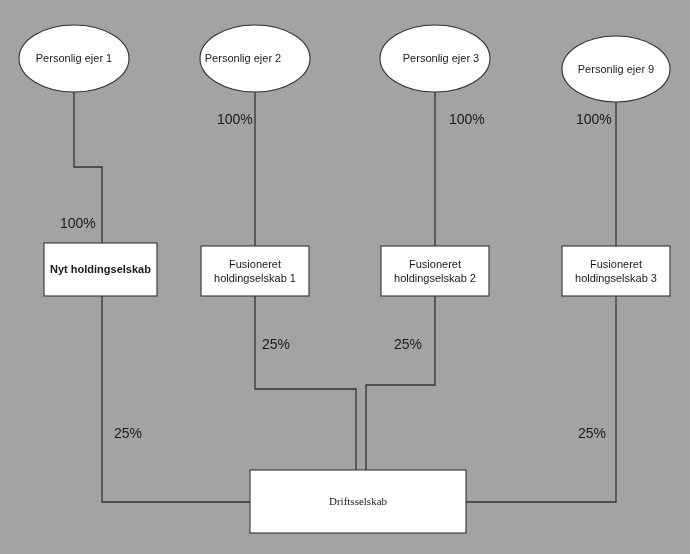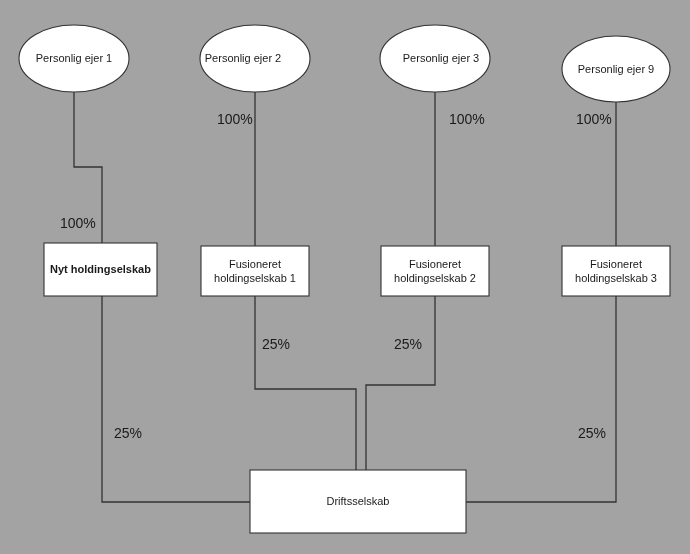--- a/index.html
+++ b/index.html
@@ -96,21 +96,21 @@
   <div class="node-label" style="left:562px; top:62px; width:108px;">Personlig ejer 9</div>
 
   <div class="node-label" style="left:44px; top:262px; width:113px;font-weight:bold;">Nyt holdingselskab</div>
   <div class="node-label" style="left:201px; top:257px; width:108px;">Fusioneret
 holdingselskab 1</div>
   <div class="node-label" style="left:381px; top:257px; width:108px;">Fusioneret
 holdingselskab 2</div>
   <div class="node-label" style="left:562px; top:257px; width:108px;">Fusioneret
 holdingselskab 3</div>
 
-  <div class="node-label" style="left:250px; top:494px; width:216px;">Driftsselskab</div>
+  <div class="node-label" style="left:250px; top:494px; width:216px;font-family:Liberation Serif, serif;">Driftsselskab</div>
 
   <div class="edge-label" style="left:60px; top:217px;">100%</div>
   <div class="edge-label" style="left:217px; top:113px;">100%</div>
   <div class="edge-label" style="left:449px; top:113px;">100%</div>
   <div class="edge-label" style="left:576px; top:113px;">100%</div>
 
   <div class="edge-label" style="left:114px; top:427px;">25%</div>
   <div class="edge-label" style="left:262px; top:338px;">25%</div>
   <div class="edge-label" style="left:394px; top:338px;">25%</div>
   <div class="edge-label" style="left:578px; top:427px;">25%</div>

